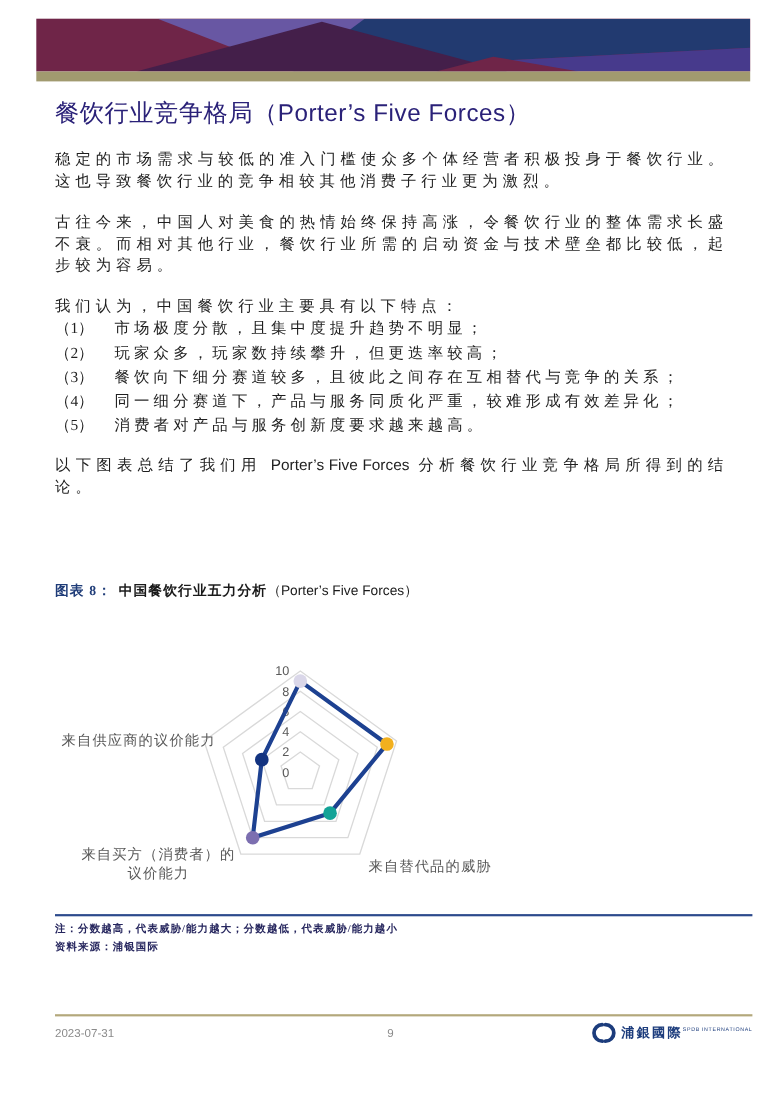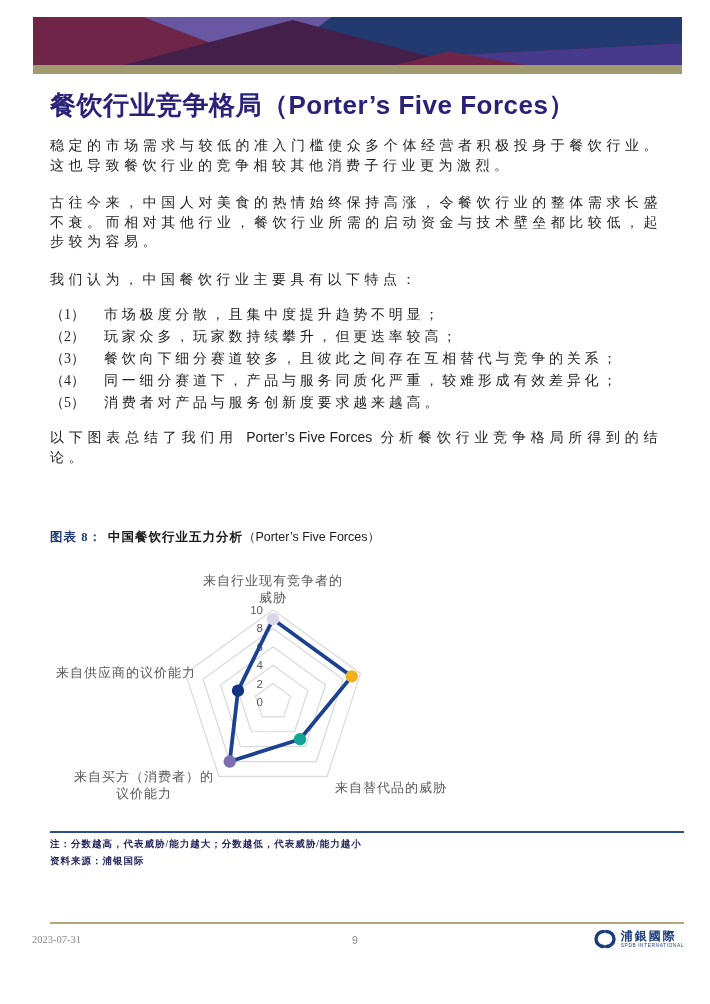--- a/index.html
+++ b/index.html
@@ -11,27 +11,27 @@
   #band .shape{position:absolute;inset:0;}
   #band .purple-tri {background:#6857a3;clip-path:polygon(17% 0%,54% 0%,36% 100%);}
   #band .navy       {background:#223a70;clip-path:polygon(46% 0%,100% 0%,100% 55%,36% 100%);}
   #band .purple-strip{background:#473a8c;clip-path:polygon(36% 100%,100% 55%,100% 100%);}
   #band .plum-tri   {background:#441f4a;clip-path:polygon(40% 6%,14% 100%,66% 100%);}
   #band .maroon-wedge{background:#6f2548;clip-path:polygon(56% 100%,76% 100%,64% 72%);}
   #band-strip{position:absolute;left:33px;top:65px;width:649px;height:9px;background:#a19a6f;}
 
   
   #title{position:absolute;left:50px;top:88px;width:620px;
-         font-family:"Liberation Sans",sans-serif;font-weight:bold;font-size:26px;
+         font-family:"Liberation Sans",sans-serif;font-weight:normal;font-size:22px;
          color:#2a2178;letter-spacing:0.5px;}
 
   
   #bodytext{position:absolute;left:50px;top:136px;width:612px;font-size:14px;line-height:19.5px;}
   #bodytext p{margin:0 0 18px 0;letter-spacing:4.5px;text-align:justify;}
-  #bodytext p.intro{margin-bottom:15px;}
+  #bodytext p.intro{margin-bottom:0;}
   .en{letter-spacing:0;font-family:"Liberation Sans",sans-serif;}
   #feature-list{margin:0 0 14px 0;}
   .li{display:flex;line-height:22px;}
   .li .num{width:54px;flex-shrink:0;letter-spacing:0;}
   .li .txt{letter-spacing:3.8px;}
 
   
   #caption{position:absolute;left:50px;top:529px;font-size:12.5px;font-weight:bold;color:#1a1a1a;letter-spacing:1px;}
   #caption .pref{color:#1f3c78;margin-right:6px;}
   #caption .suff{font-weight:normal;letter-spacing:0;font-family:"Liberation Sans",sans-serif;}
@@ -48,26 +48,26 @@
   #cat4{left:36px;top:106px;width:180px;white-space:nowrap;}
 
   
   #note-divider{position:absolute;left:50px;top:831px;width:634px;height:1.5px;background:#2c4a8c;}
   .fignote{position:absolute;left:50px;font-size:9.5px;font-weight:bold;letter-spacing:1px;color:#26265e;}
   #fignote1{top:838px;}
   #fignote2{top:855px;}
 
   
   #footer-divider{position:absolute;left:50px;top:922px;width:634px;height:1.5px;background:#b3a87c;}
-  #footer-date{position:absolute;left:32px;top:934px;font-family:Liberation Serif, serif;
+  #footer-date{position:absolute;left:50px;top:934px;font-family:Liberation Sans, sans-serif;
                font-size:10.5px;color:#8a8a8a;}
   #page-num{position:absolute;left:0;right:0;top:934px;text-align:center;
             font-family:"Liberation Sans",sans-serif;font-size:10.5px;color:#8a8a8a;}
   #logo{position:absolute;right:26px;top:928px;display:flex;align-items:center;gap:4px;}
-  #logo .logo-txt{display:flex;flex-direction:column;line-height:1;}
+  #logo .logo-txt{display:flex;flex-direction:row;line-height:1;}
   #logo .cn{font-family:"Liberation Sans",sans-serif;font-weight:bold;font-size:12px;
             color:#1c3c7c;letter-spacing:2px;}
   #logo .en2{font-family:"Liberation Sans",sans-serif;font-size:4.8px;color:#1c3c7c;
              letter-spacing:0.6px;margin-top:2px;}
 </style>
 </head>
 <body>
 
 <div id="page">
 
@@ -128,21 +128,20 @@
         <text x="263" y="92.80000000000001" text-anchor="end" font-family="Liberation Sans, sans-serif" font-size="11.5" fill="#595959">6</text>
         <text x="263" y="74.4" text-anchor="end" font-family="Liberation Sans, sans-serif" font-size="11.5" fill="#595959">8</text>
         <text x="263" y="56" text-anchor="end" font-family="Liberation Sans, sans-serif" font-size="11.5" fill="#595959">10</text>
         <polygon points="273,61.2 351.74747954923873,118.41339286575436 300.03812160545374,181.21478174124758 229.739005431274,203.54365078599614 238.00112020033836,132.62817460700194" fill="none" stroke="#1d4191" stroke-width="3.8" stroke-linejoin="round"></polygon>
         <circle cx="273" cy="61.2" r="6.2" fill="#dad7e9"></circle>
         <circle cx="351.74747954923873" cy="118.41339286575436" r="6.2" fill="#f2b01e"></circle>
         <circle cx="300.03812160545374" cy="181.21478174124758" r="6.2" fill="#13a397"></circle>
         <circle cx="229.739005431274" cy="203.54365078599614" r="6.2" fill="#7c6fb0"></circle>
         <circle cx="238.00112020033836" cy="132.62817460700194" r="6.2" fill="#133380"></circle>
       </svg>
-    <div class="axis-label" id="cat0">来自行业现有竞争者的威胁</div>
     <div class="axis-label" id="cat2">来自替代品的威胁</div>
     <div class="axis-label" id="cat3">来自买方（消费者）的议价能力</div>
     <div class="axis-label" id="cat4">来自供应商的议价能力</div>
   </div>
 
   <div id="note-divider"></div>
   <div class="fignote" id="fignote1">注：分数越高，代表威胁/能力越大；分数越低，代表威胁/能力越小</div>
   <div class="fignote" id="fignote2">资料来源：浦银国际</div>
 
   <div id="footer-divider"></div>

